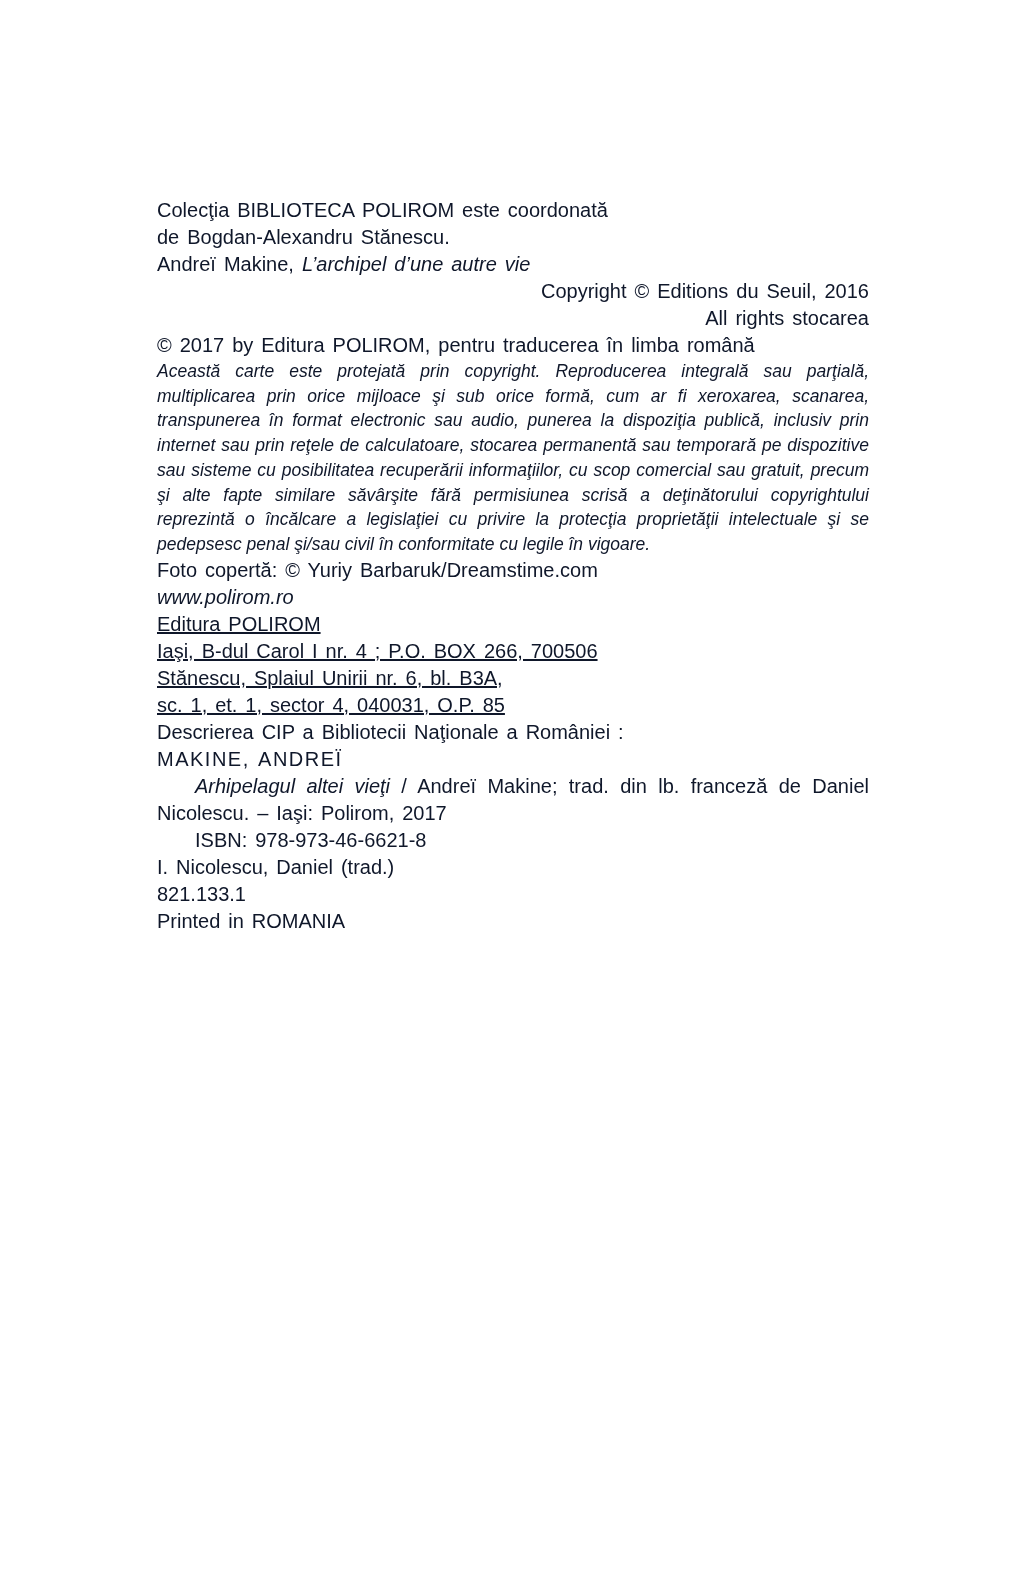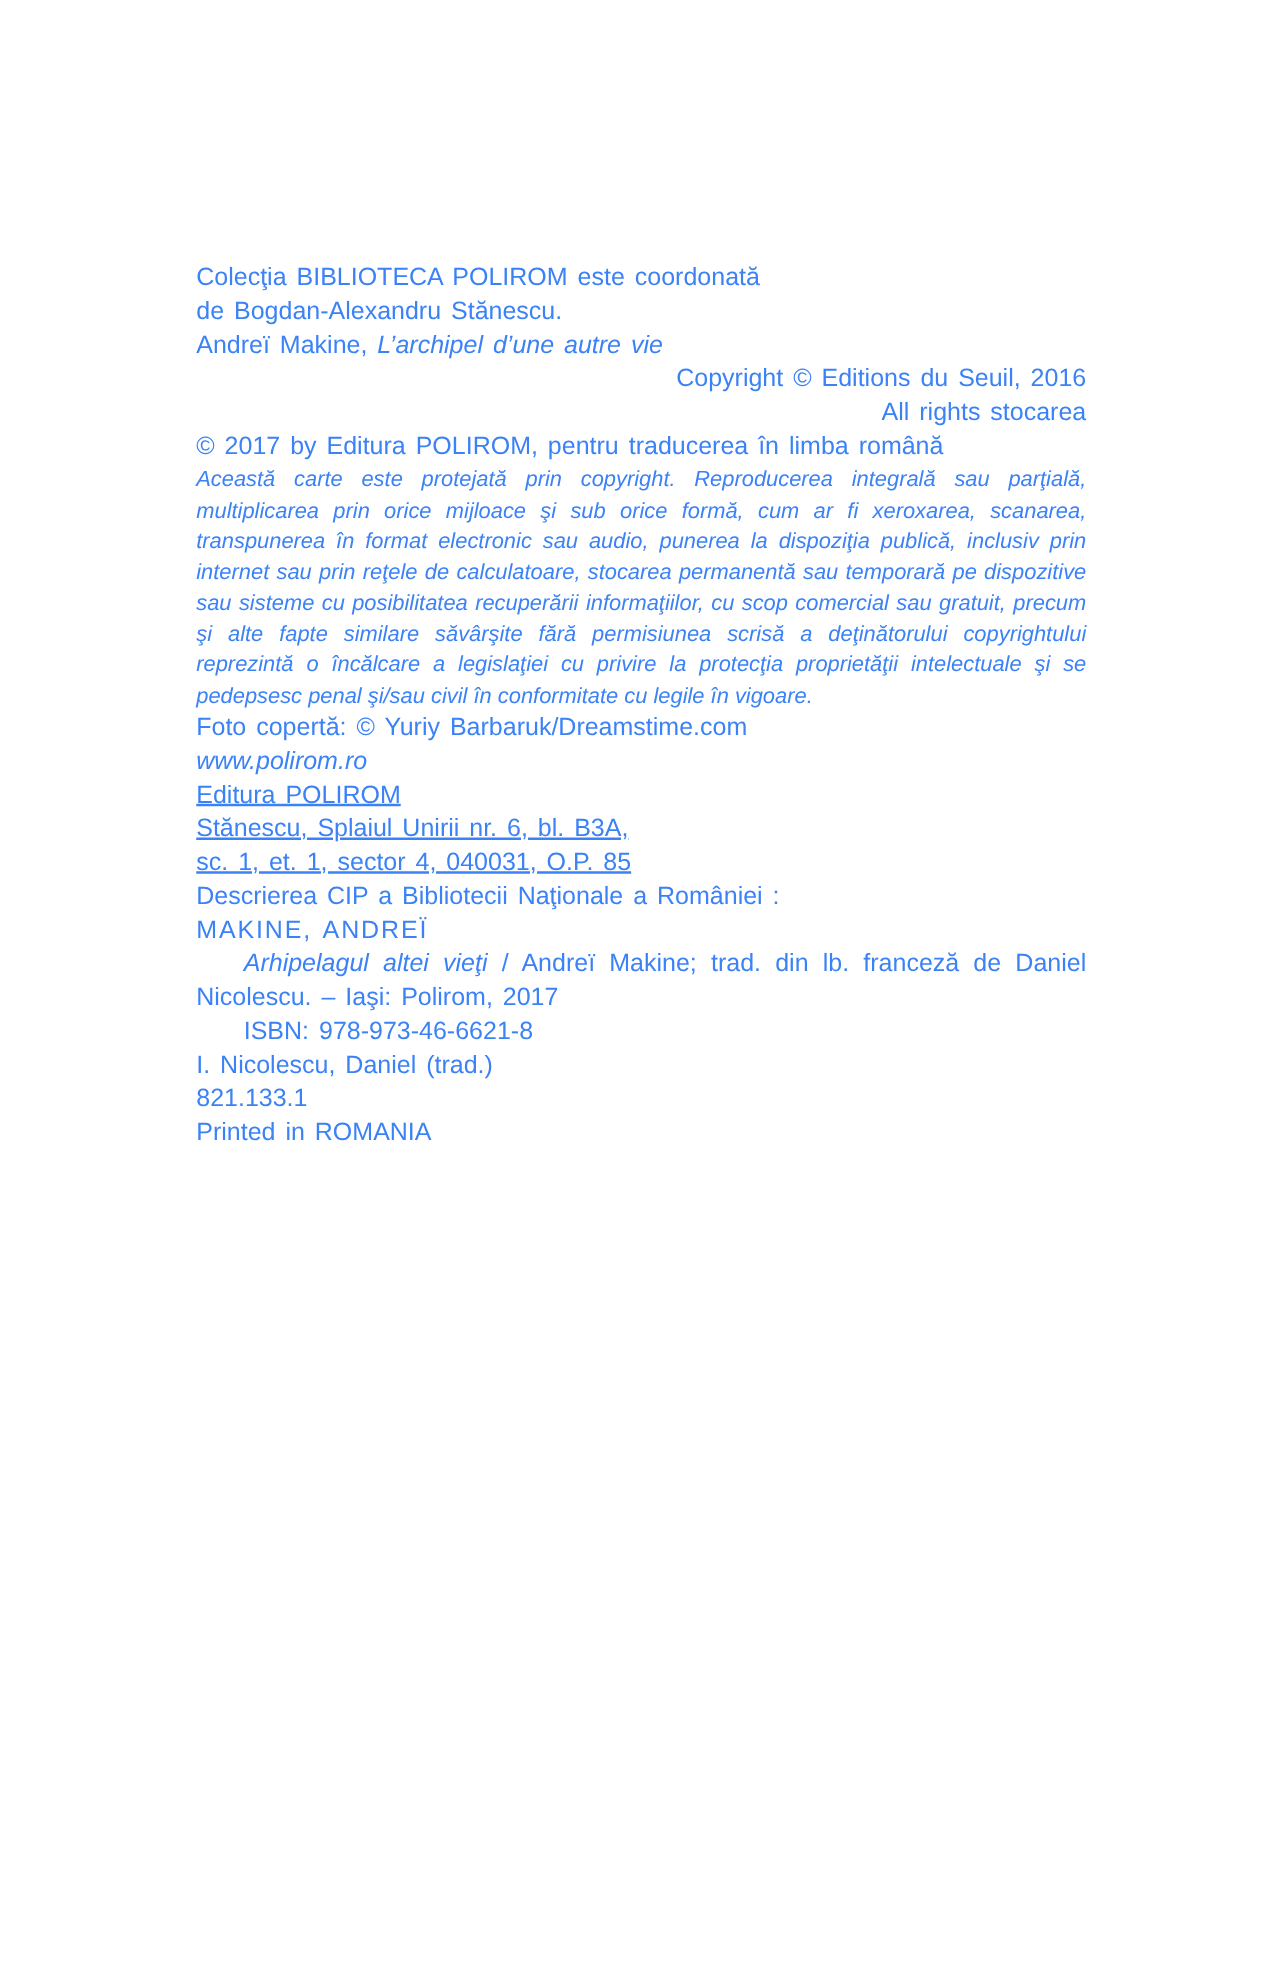--- a/index.html
+++ b/index.html
@@ -12,26 +12,25 @@
     width: 1024px;
     height: 1575px;
     background: #ffffff;
     overflow: hidden;
   }
   .content {
     position: absolute;
     left: 157px;
     top: 197px;
     width: 712px;
-    color: #3b82f6;
+    color: #0f172a;
     font-family: "Liberation Sans", sans-serif;
     font-size: 20px;
     line-height: 27px;
     word-spacing: 0.12em;
-    margin-top: 12px;
   }
   .content div, .content p { margin: 0; }
 
   .title-line        { margin-top: 319px; }
   .copyright-block   { margin-top: 13px; text-align: right; }
   .ro-copyright      { margin-top: 11px; }
   .legal-notice {
     margin-top: 9px;
     font-size: 17.5px;
     line-height: 24.7px;
@@ -75,20 +74,21 @@
     <div class="ro-copyright">© 2017 by Editura POLIROM, pentru traducerea în limba română</div>
 
     <p class="legal-notice">Această carte este protejată prin copyright. Reproducerea integrală sau parţială, multiplicarea prin orice mijloace şi sub orice formă, cum ar fi xeroxarea, scanarea, transpunerea în format electronic sau audio, punerea la dispoziţia publică, inclusiv prin internet sau prin reţele de calculatoare, stocarea permanentă sau temporară pe dispozitive sau sisteme cu posibilitatea recuperării informaţiilor, cu scop comercial sau gratuit, precum şi alte fapte similare săvârşite fără permisiunea scrisă a deţinătorului copyrightului reprezintă o încălcare a legislaţiei cu privire la protecţia proprietăţii intelectuale şi se pedepsesc penal şi/sau civil în conformitate cu legile în vigoare.</p>
 
     <div class="cover-credit">Foto copertă: © Yuriy Barbaruk/Dreamstime.com</div>
 
     <div class="website">www.polirom.ro</div>
 
     <div class="publisher-block">
       <div>Editura POLIROM</div>
+      <div>Iaşi, B-dul Carol I nr. 4 ; P.O. BOX 266, 700506</div>
       <div>Stănescu, Splaiul Unirii nr. 6, bl. B3A,</div>
       <div>sc. 1, et. 1, sector 4, 040031, O.P. 85</div>
     </div>
 
     <div class="cip-heading">Descrierea CIP a Bibliotecii Naţionale a României :</div>
 
     <div class="cip-author">MAKINE, ANDREÏ</div>
 
     <p class="cip-title-entry">
       <span class="i">Arhipelagul altei vieţi</span><span> / Andreï Makine; trad. din lb. franceză de Daniel Nicolescu. – Iaşi: Polirom, 2017</span>

